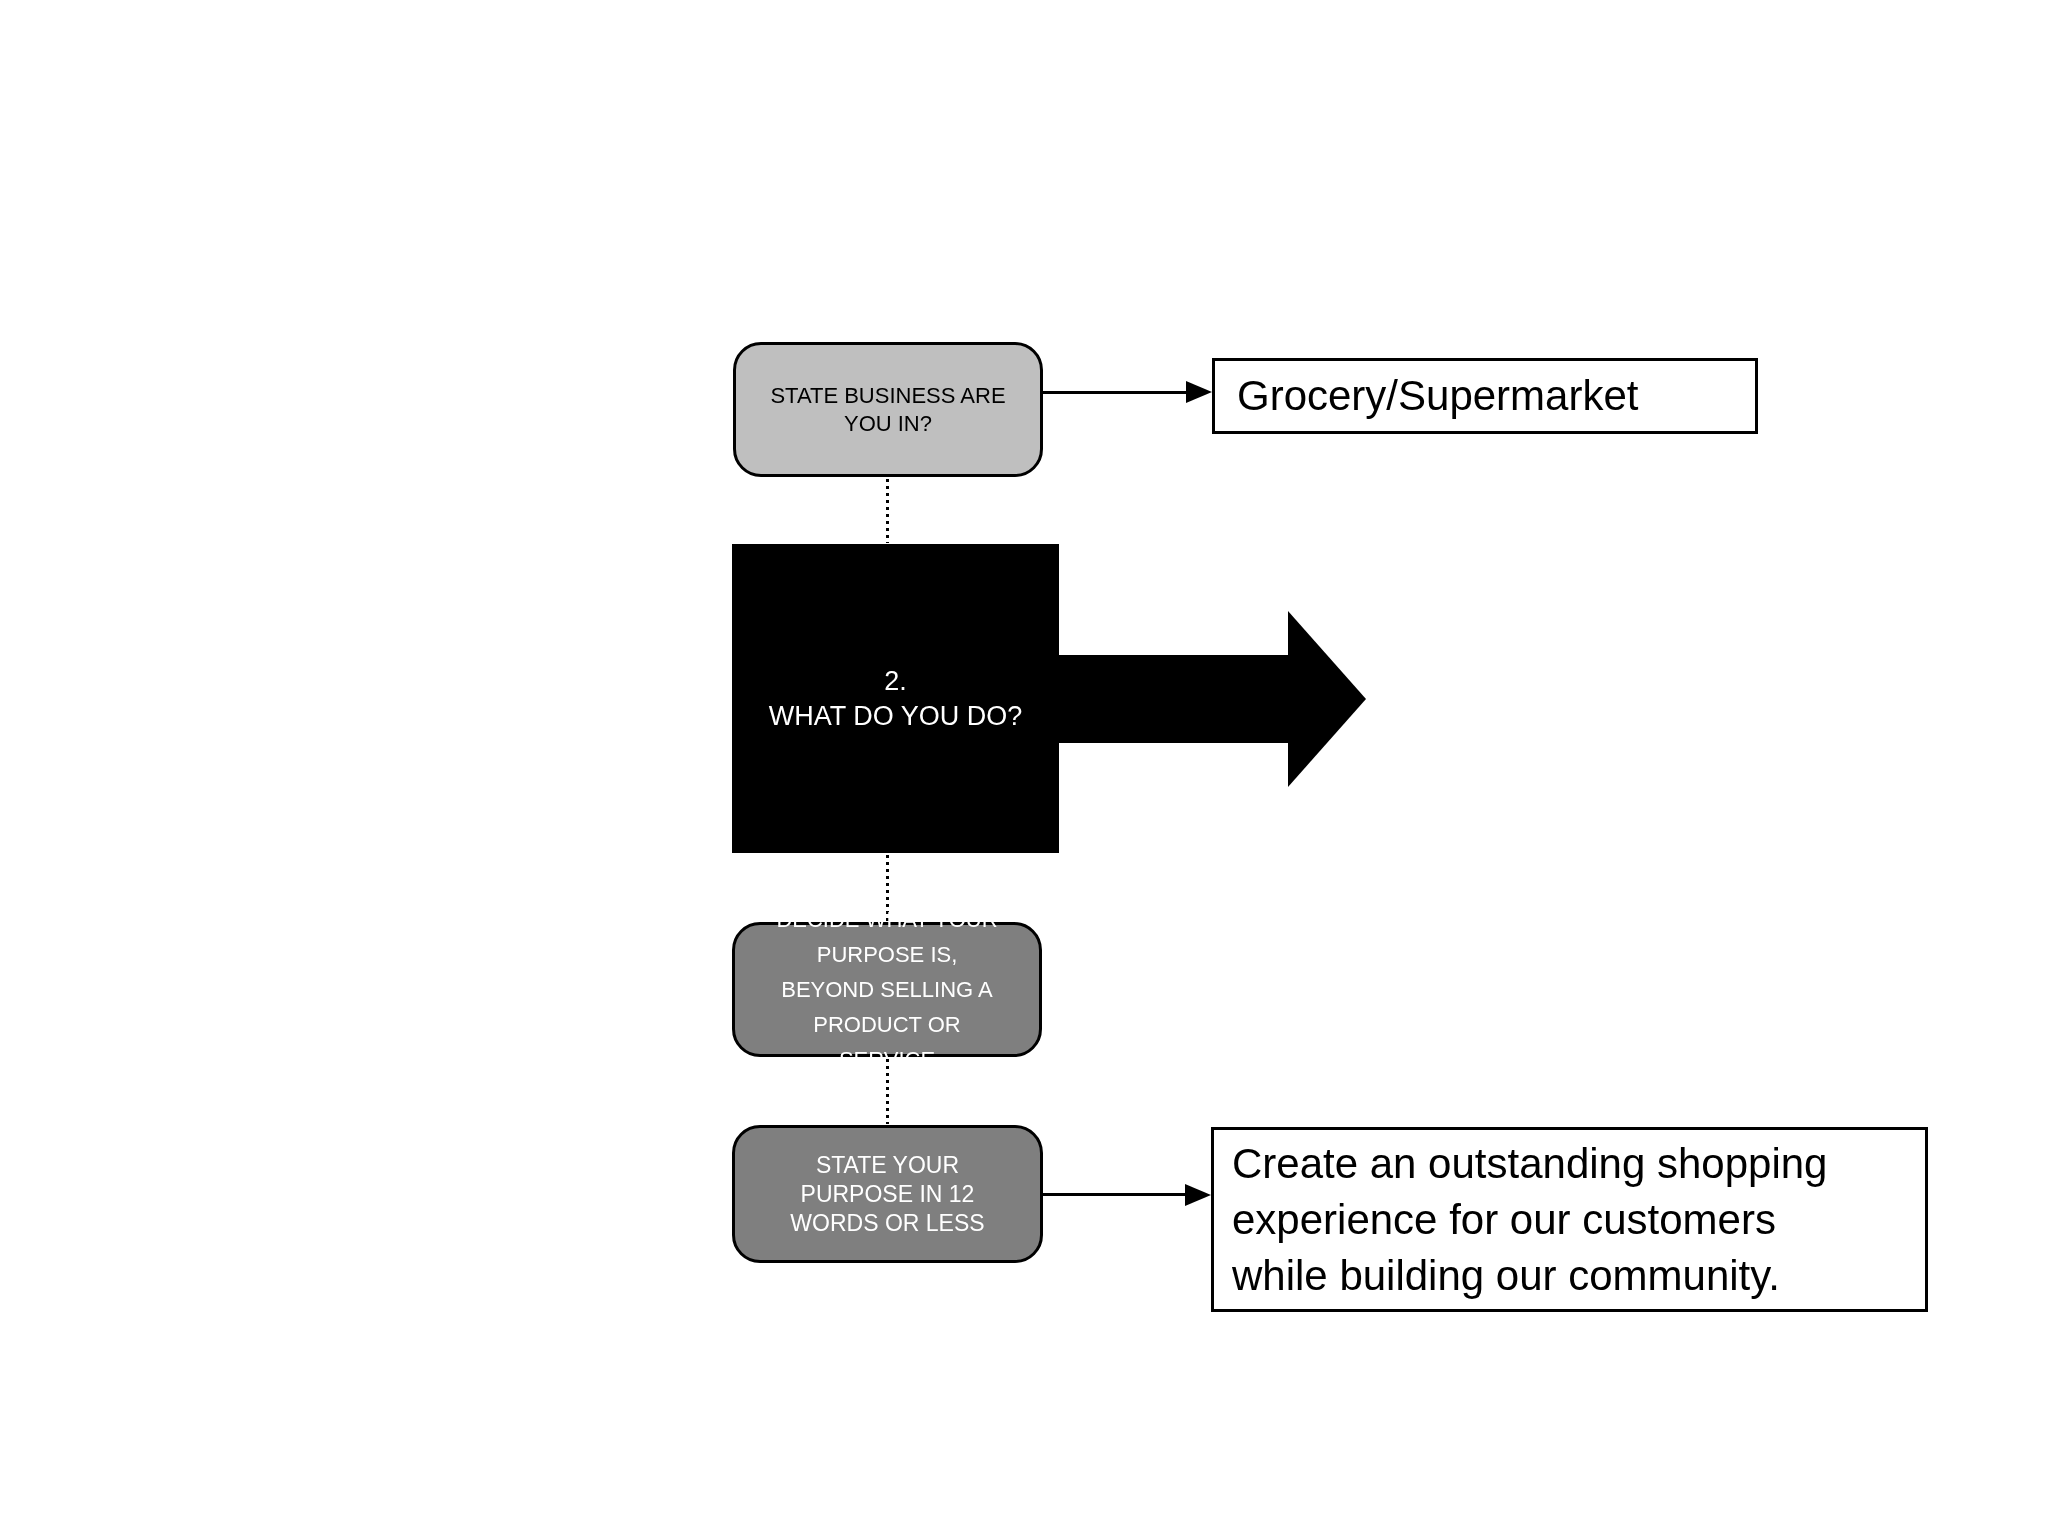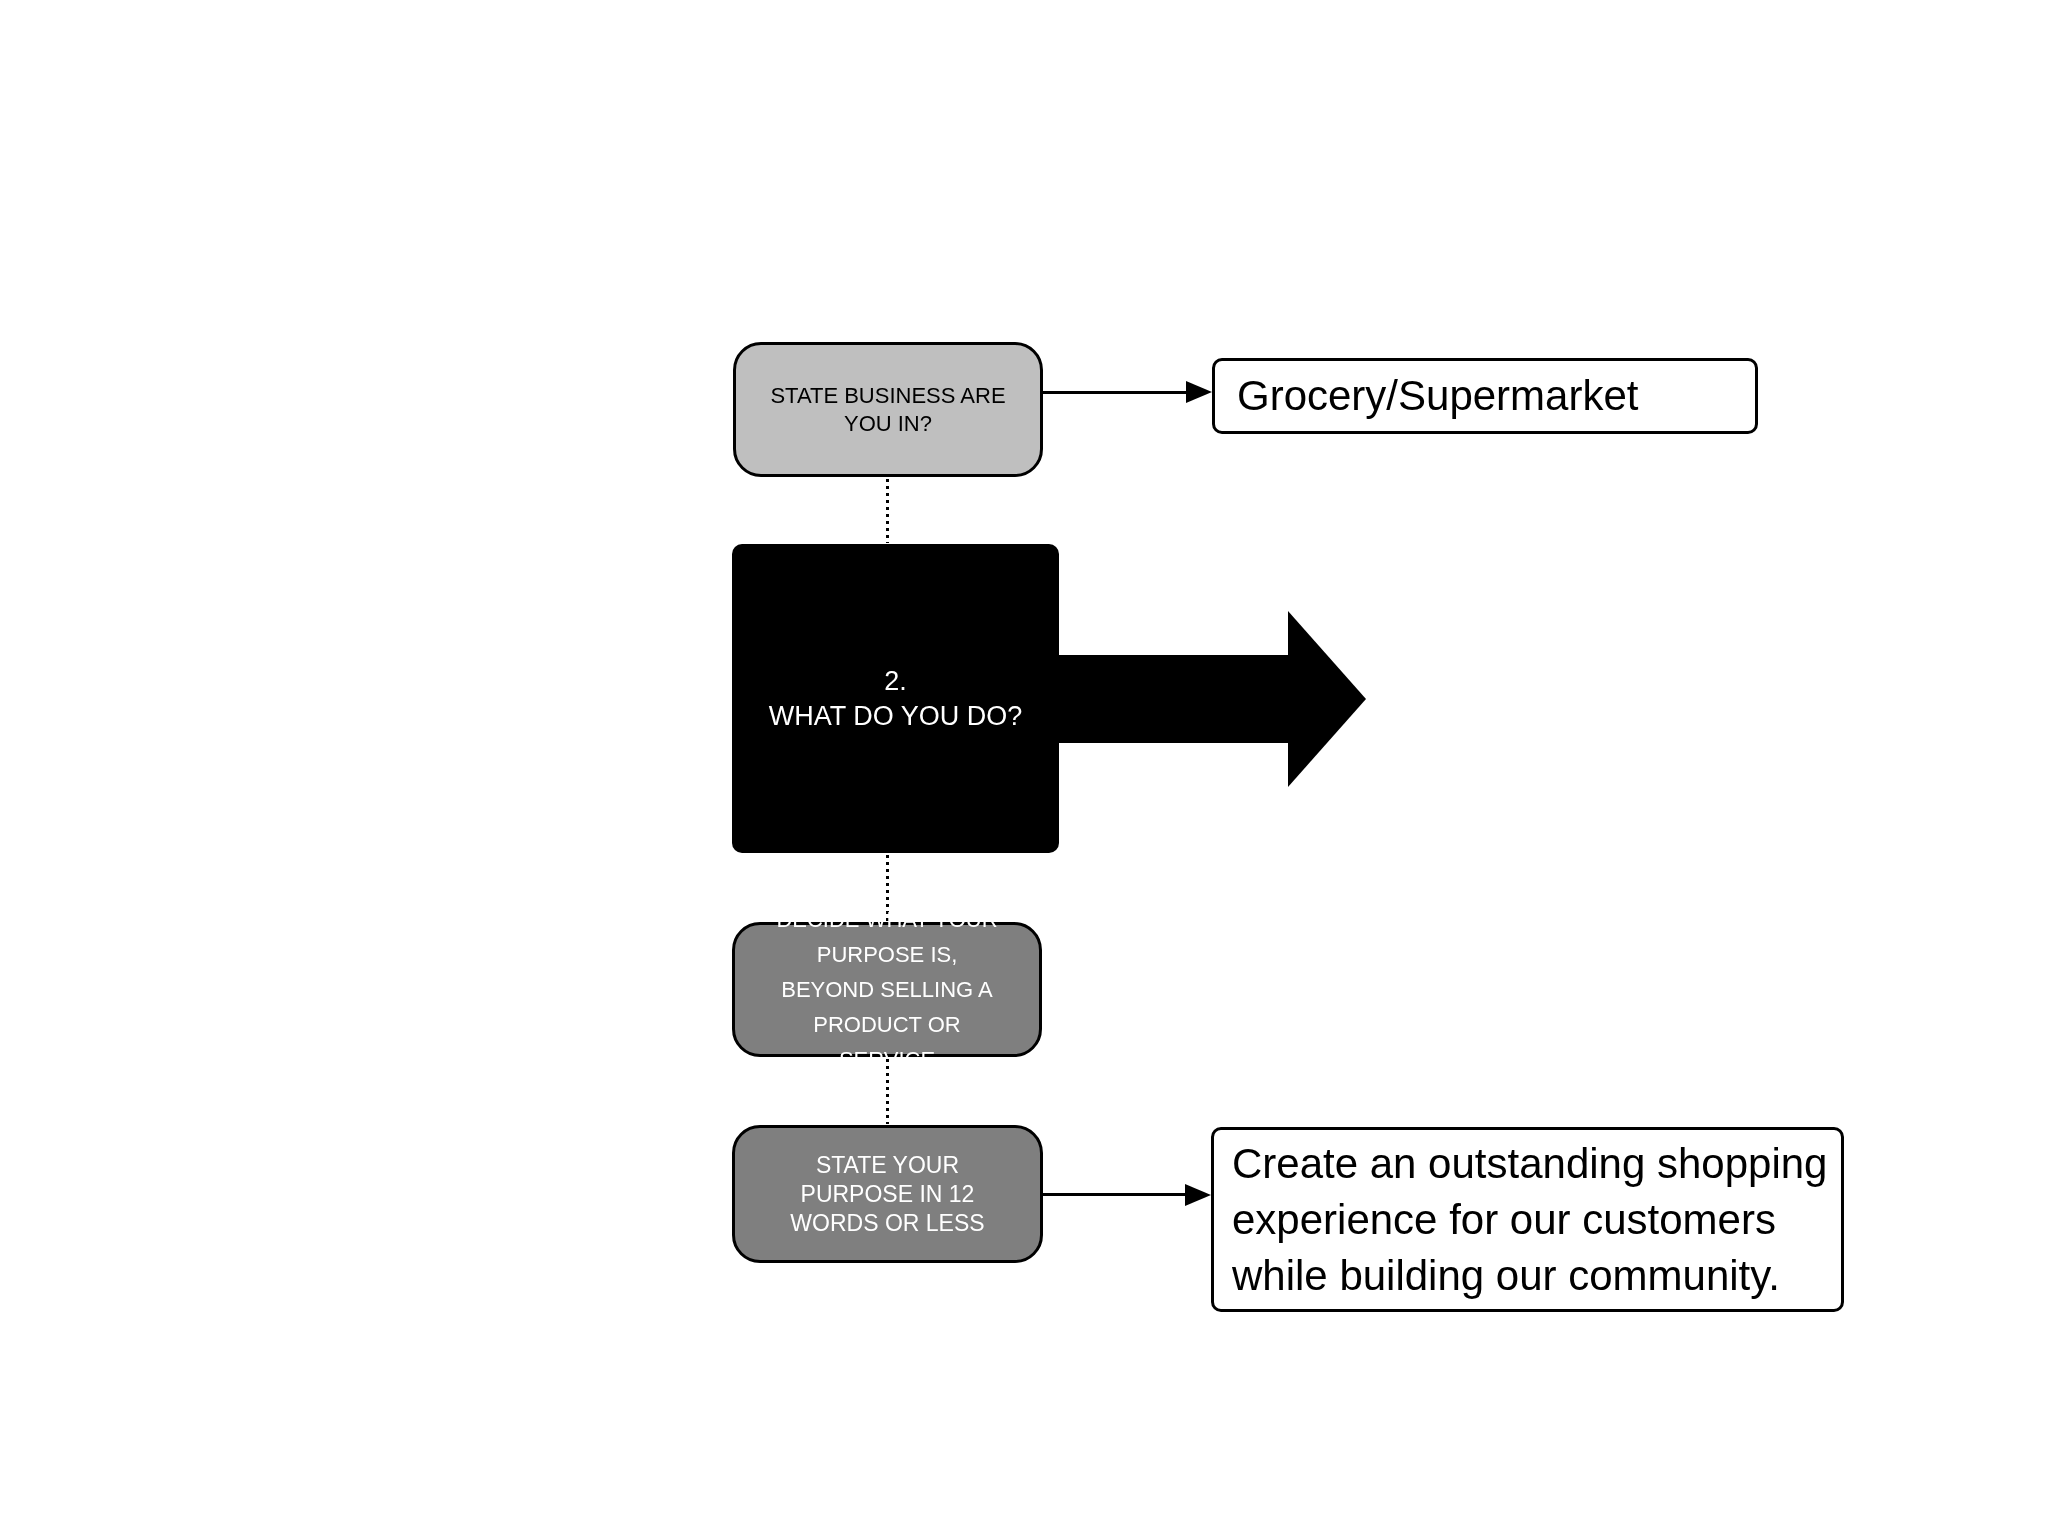--- a/index.html
+++ b/index.html
@@ -14,21 +14,20 @@
     font-family: "Liberation Sans", "DejaVu Sans", sans-serif;
     color: #000;
     overflow: hidden;
   }
 
   .node, .answer-box, .black-node {
     position: absolute;
     display: flex;
     align-items: center;
     justify-content: center;
-    border-radius: 10px;
   }
 
   .node {
     border: 3px solid var(--outline, #000000);
     border-radius: 28px;
     text-align: center;
   }
 
   .node.light {
     left: 733px; top: 342px; width: 310px; height: 135px;
@@ -67,21 +66,21 @@
     text-align: left;
   }
 
   .answer-box.business {
     left: 1212px; top: 358px; width: 546px; height: 76px;
     padding-left: 22px;
     font-size: 42px;
   }
 
   .answer-box.purpose {
-    left: 1211px; top: 1127px; width: 633px; height: 185px;
+    left: 1211px; top: 1127px; width: 717px; height: 185px;
     padding-left: 18px;
     font-size: 42px; line-height: 56px;
   }
 
   .pre { white-space: pre-line; }
 
   
   .hline {
     position: absolute;
     height: 3px;

